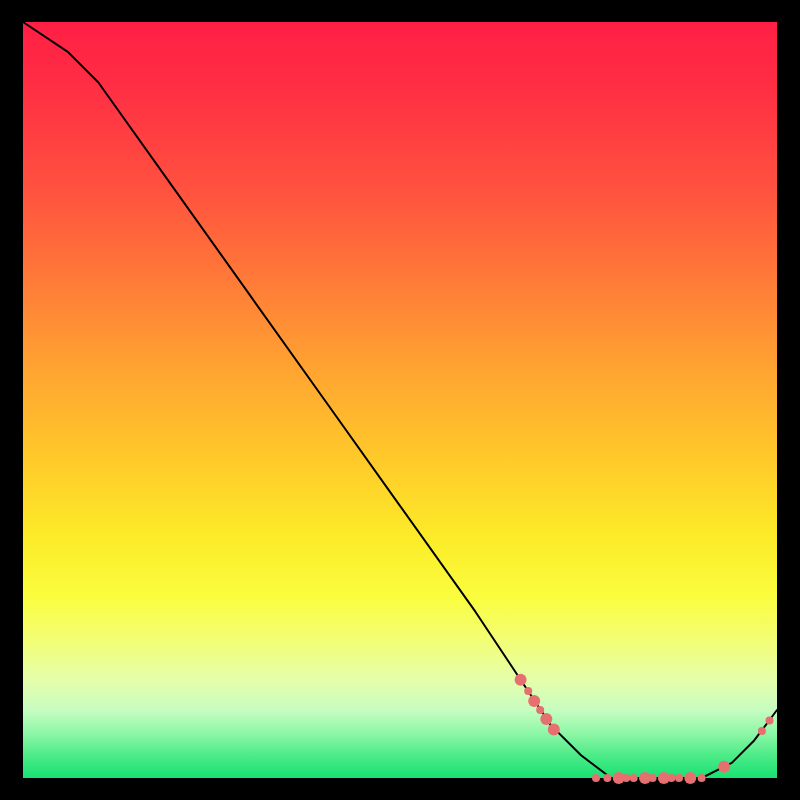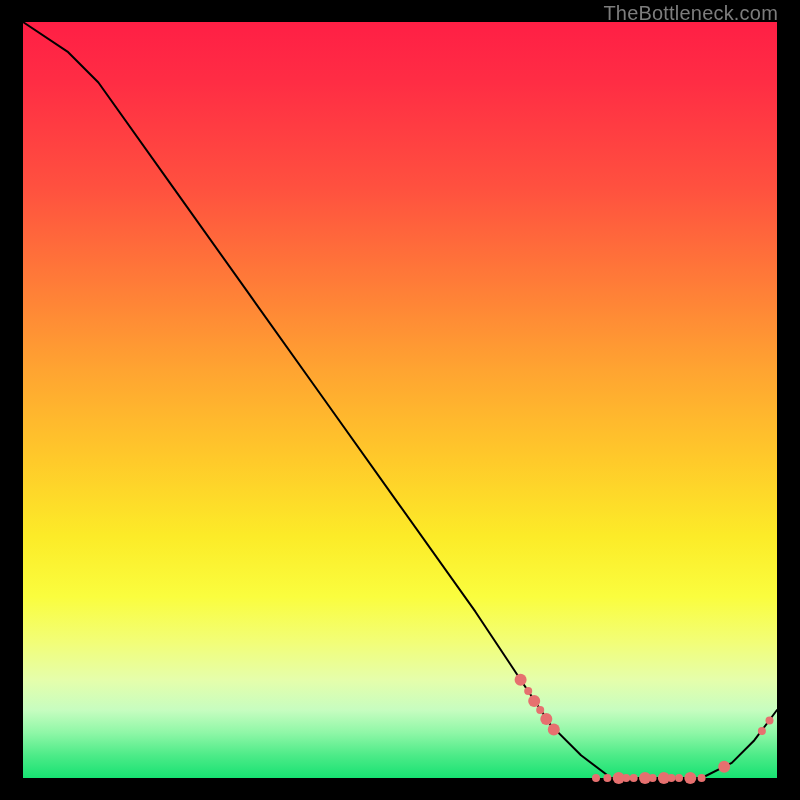--- a/index.html
+++ b/index.html
@@ -88,14 +88,13 @@
         <circle cx="640.9" cy="756.0" r="6" fill="#e6706f"></circle>
         <circle cx="648.4" cy="756.0" r="4" fill="#e6706f"></circle>
         <circle cx="656.0" cy="756.0" r="4" fill="#e6706f"></circle>
         <circle cx="667.3" cy="756.0" r="6" fill="#e6706f"></circle>
         <circle cx="678.6" cy="756.0" r="4" fill="#e6706f"></circle>
         <circle cx="701.2" cy="744.7" r="6" fill="#e6706f"></circle>
         <circle cx="738.9" cy="709.1" r="4" fill="#e6706f"></circle>
         <circle cx="746.5" cy="698.5" r="4" fill="#e6706f"></circle>
       </g>
   </svg>
-  <div class="watermark">TheBottleneck.com</div>
 </div>
 
 </body></html>

